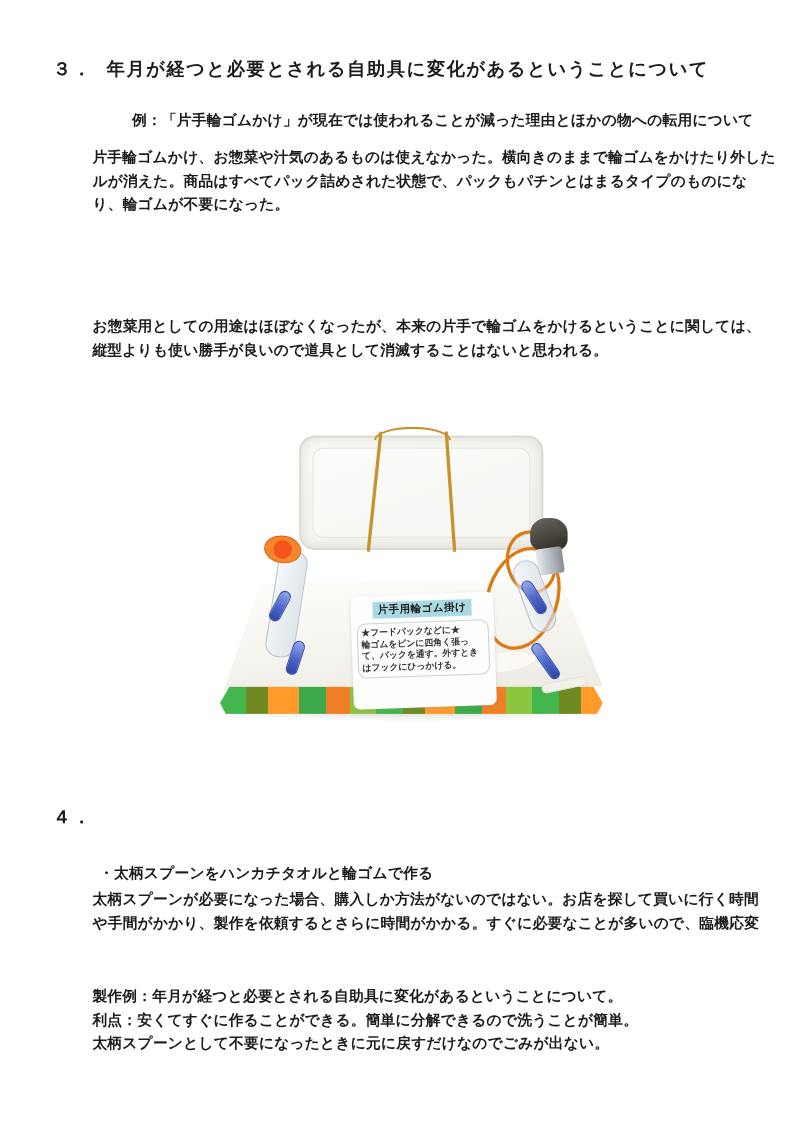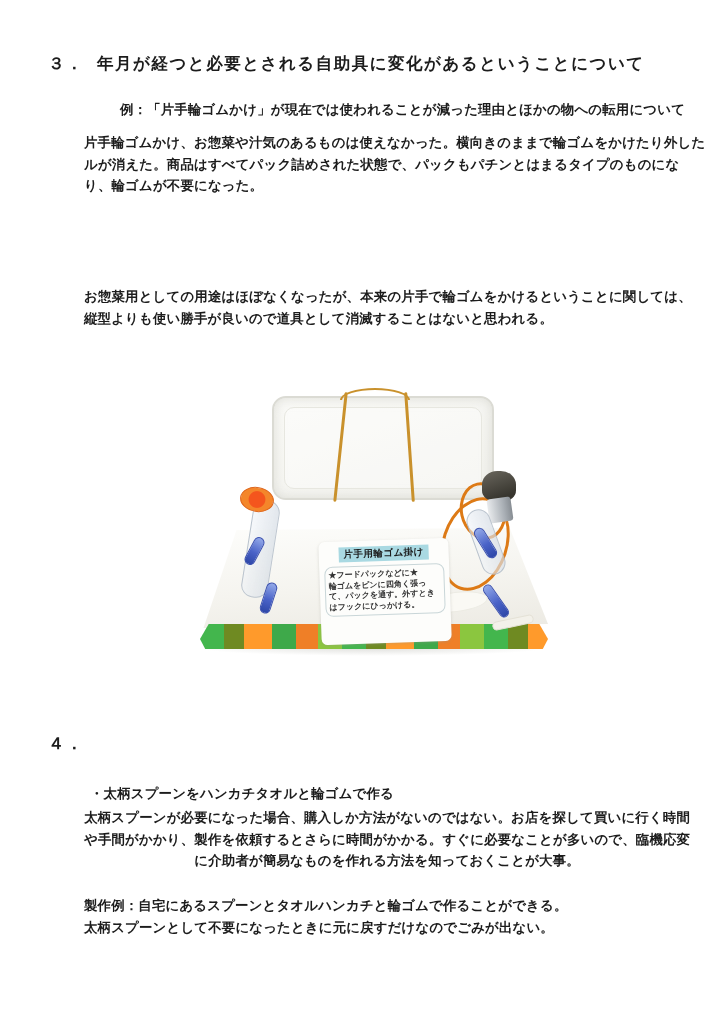--- a/index.html
+++ b/index.html
@@ -195,19 +195,19 @@
 
 <div class="abs sec-heading" style="left:48px; top:731px;">
   <span>４．</span>
 </div>
 
 <div class="abs sub-line" style="left:90px; top:783px;">・太柄スプーンをハンカチタオルと輪ゴムで作る</div>
 
 <div class="abs para" style="left:84px; top:807px;text-align:center;">
   <div class="line">太柄スプーンが必要になった場合、購入しか方法がないのではない。お店を探して買いに行く時間</div>
   <div class="line">や手間がかかり、製作を依頼するとさらに時間がかかる。すぐに必要なことが多いので、臨機応変</div>
-  <div class="line">に介助者が簡易なものを作れる方法を知っておくことが大事。</div>
 </div>
 
 <div class="abs para" style="left:84px; top:895px;">
-  <div class="line">製作例：自宅にあるスプーンとタオルハンカチと輪ゴムで作ることができる。</div>
+  <div class="line">製作例：年月が経つと必要とされる自助具に変化があるということについて。</div>
+  <div class="line">利点：安くてすぐに作ることができる。簡単に分解できるので洗うことが簡単。</div>
   <div class="line">太柄スプーンとして不要になったときに元に戻すだけなのでごみが出ない。</div>
 </div>
 
 </body></html>

